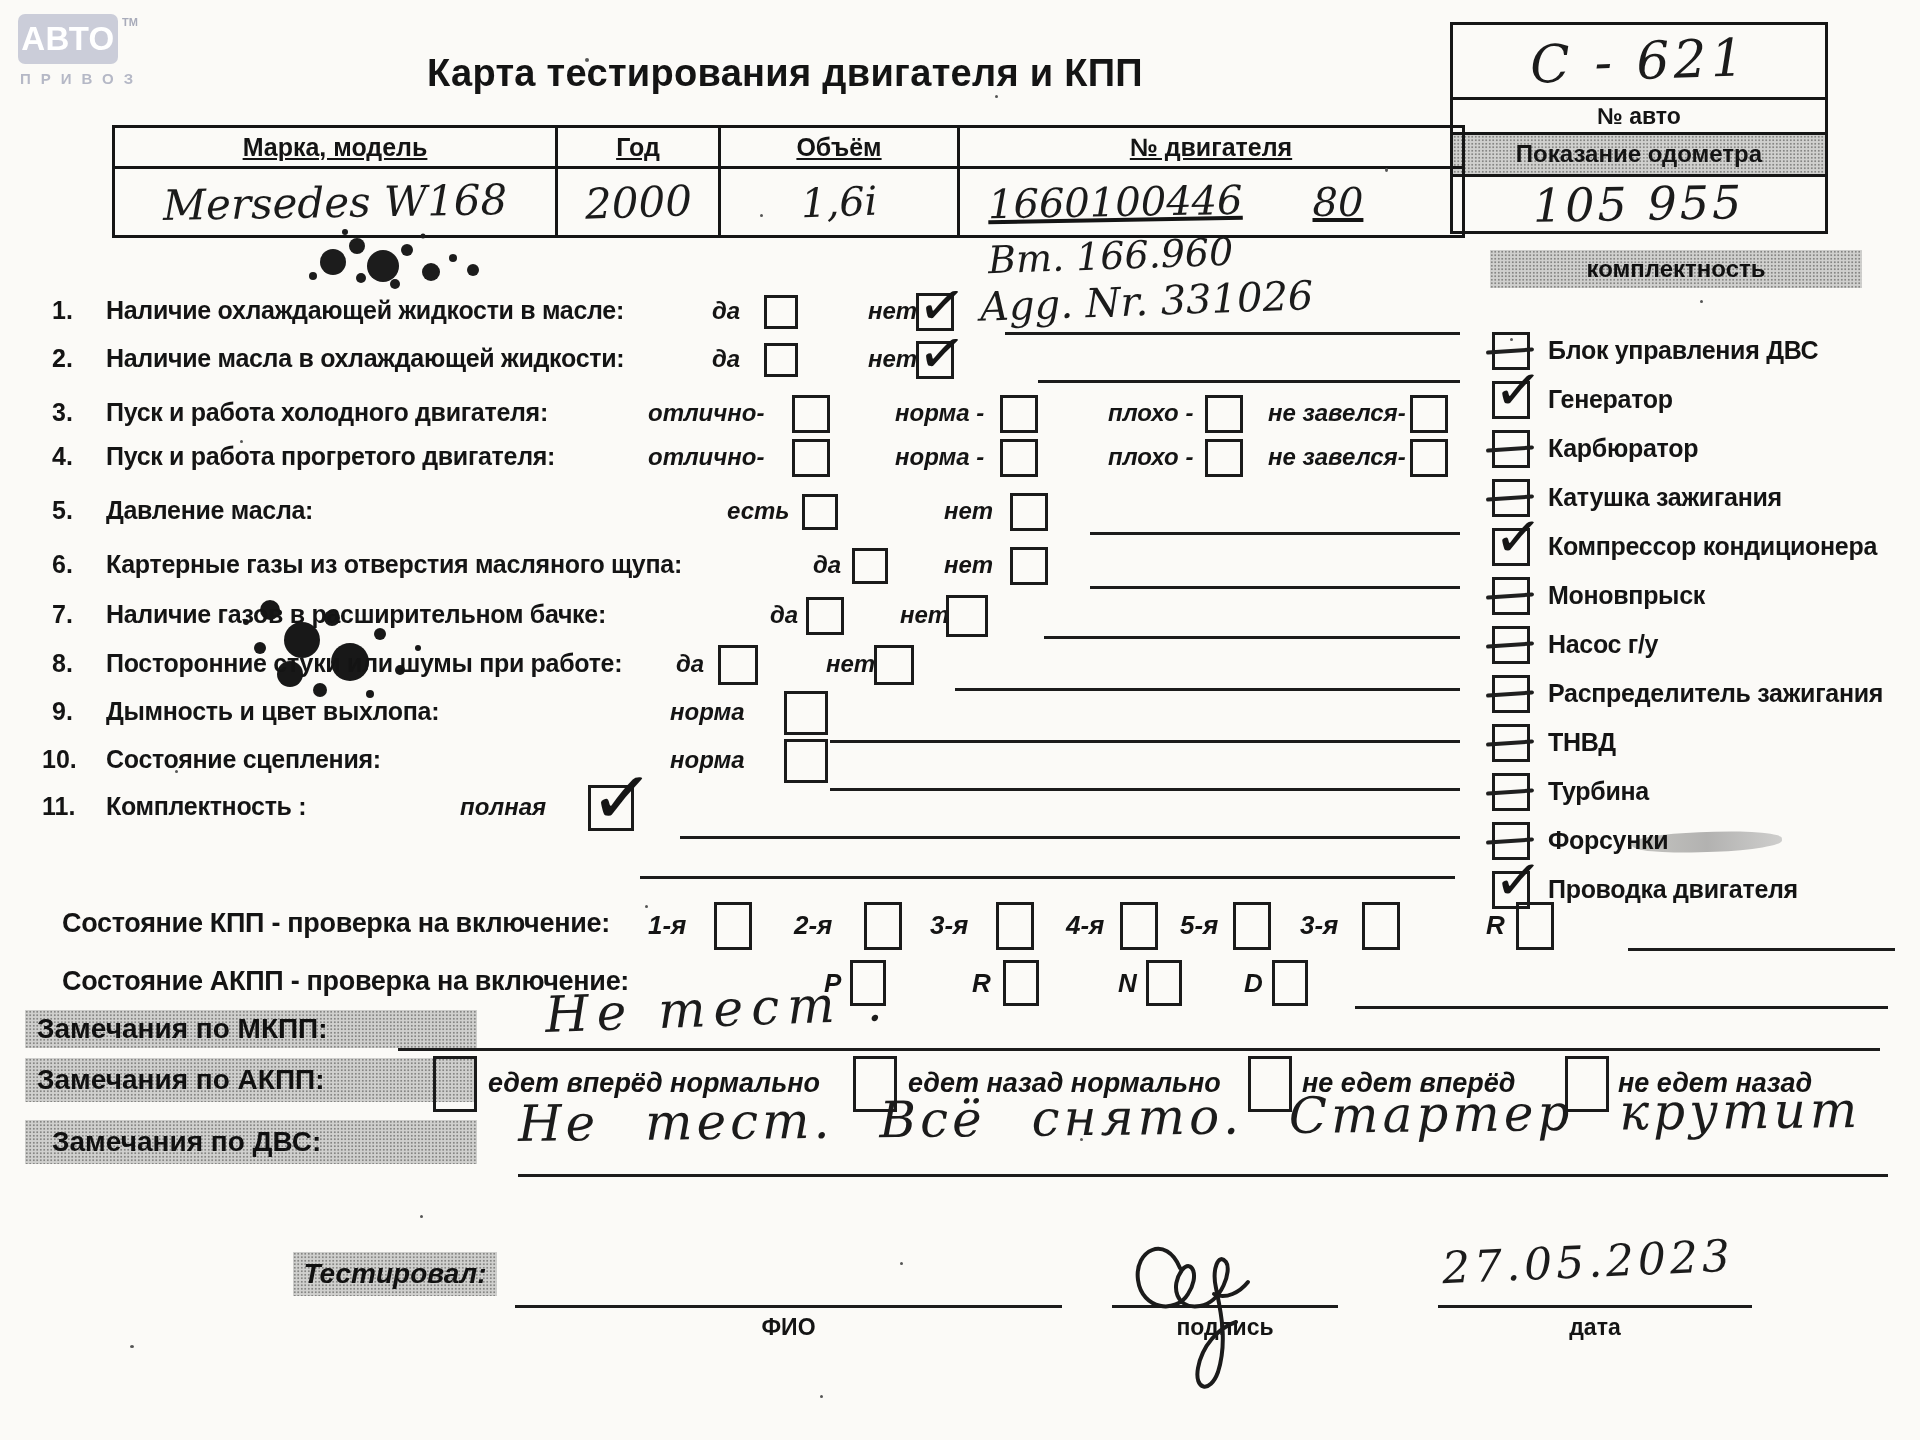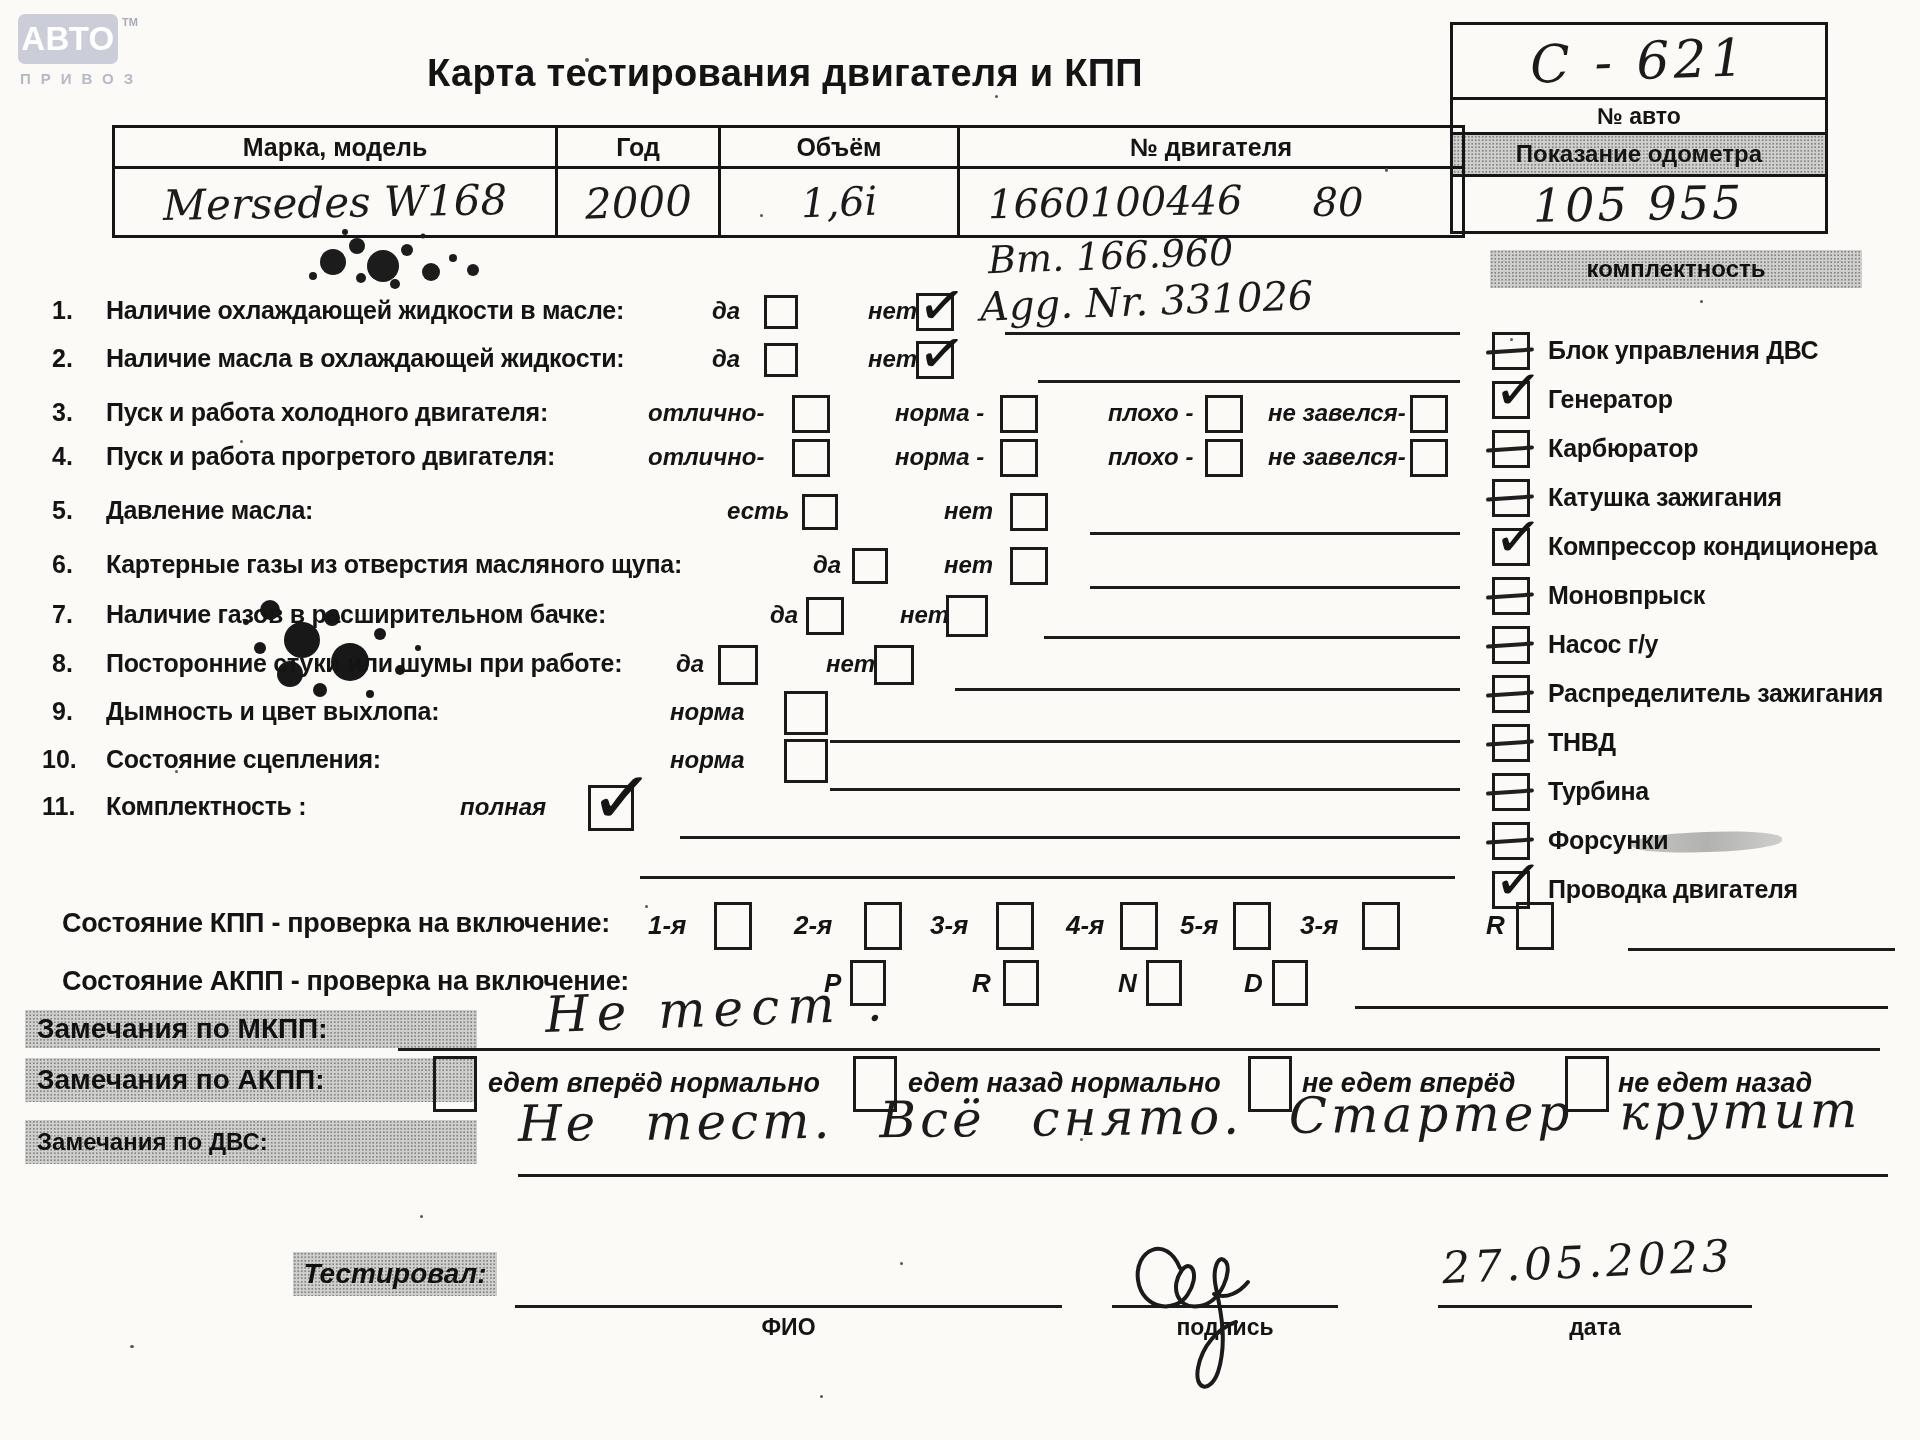--- a/index.html
+++ b/index.html
@@ -13,21 +13,21 @@
   .cbox{position:absolute;border:3px solid #1a1a1a;background:transparent;}
   .line{position:absolute;height:3px;background:#1c1c1c;}
   .cl-num{position:absolute;font-weight:bold;font-size:25px;}
   .cl-label{position:absolute;font-weight:bold;font-size:25px;letter-spacing:-0.3px;white-space:nowrap;}
   .opt-label{position:absolute;font-weight:bold;font-style:italic;font-size:24px;white-space:nowrap;}
   .check{position:absolute;font-family:"DejaVu Sans",sans-serif;font-weight:bold;color:#151515;line-height:1;}
   .dashmark{position:absolute;height:4px;background:#1f1f1f;border-radius:2px;transform:rotate(-4deg);}
   .band{position:absolute;font-weight:bold;color:#101010;display:flex;align-items:center;text-align:right;}
   .hdr-cell{font-weight:bold;font-size:25px;text-align:center;}
   .vtable{position:absolute;left:112px;top:125px;border-collapse:collapse;}
-  .vtable td{border:3px solid #151515;padding:0;}
+  .vtable td{border:3px solid #151515;padding:0;text-decoration:underline;}
   .speck{position:absolute;border-radius:50%;background:#555;}
   .comp-label{position:absolute;font-weight:bold;font-size:25px;white-space:nowrap;letter-spacing:-0.3px;}
   .sec-label{position:absolute;font-weight:bold;font-size:27px;white-space:nowrap;letter-spacing:-0.3px;}
 </style>
 </head>
 <body>
 
 <div class="page" id="page">
 
   <div class="abs" style="left:18px;top:12px;width:150px;height:80px;">
@@ -78,21 +78,21 @@
   <div class="band shade" style="left:1490px;top:250px;width:372px;height:38px;justify-content:center;font-size:24px;">комплектность</div>
 
   <div class="line" style="left:640px;top:876px;width:815px;"></div>
 
   <div class="band shade" style="left:25px;top:1010px;width:452px;height:38px;padding-left:12px;font-size:28px;box-sizing:border-box;">Замечания по МКПП:</div>
   <div class="abs hw" style="left:545px;top:980px;font-size:50px;letter-spacing:8px;transform:rotate(-2deg);">Не тест .</div>
   <div class="line" style="left:398px;top:1048px;width:1482px;"></div>
 
   <div class="band shade" style="left:25px;top:1058px;width:452px;height:44px;padding-left:12px;font-size:28px;box-sizing:border-box;">Замечания по АКПП:</div>
 
-  <div class="band shade" style="left:25px;top:1120px;width:452px;height:44px;padding-left:12px;font-size:24px;box-sizing:border-box;">Замечания по ДВС:</div>
+  <div class="band shade" style="left:25px;top:1120px;width:452px;height:44px;padding-left:27px;font-size:28px;box-sizing:border-box;">Замечания по ДВС:</div>
   <div class="abs hw" style="left:518px;top:1088px;font-size:50px;letter-spacing:4px;word-spacing:26px;transform:rotate(-0.6deg);">Не тест.  Всё снято.  Стартер крутит</div>
   <div class="line" style="left:518px;top:1174px;width:1370px;"></div>
 
   <div class="band shade i" style="left:293px;top:1252px;width:204px;height:44px;justify-content:center;font-size:28px;">Тестировал:</div>
   <div class="line" style="left:515px;top:1305px;width:547px;"></div>
   <div class="line" style="left:1112px;top:1305px;width:226px;"></div>
   <div class="line" style="left:1438px;top:1305px;width:314px;"></div>
   <div class="abs b" style="left:515px;top:1314px;width:547px;text-align:center;font-size:23px;">ФИО</div>
   <div class="abs b" style="left:1112px;top:1314px;width:226px;text-align:center;font-size:23px;">подпись</div>
   <div class="abs b" style="left:1438px;top:1314px;width:314px;text-align:center;font-size:23px;">дата</div>

